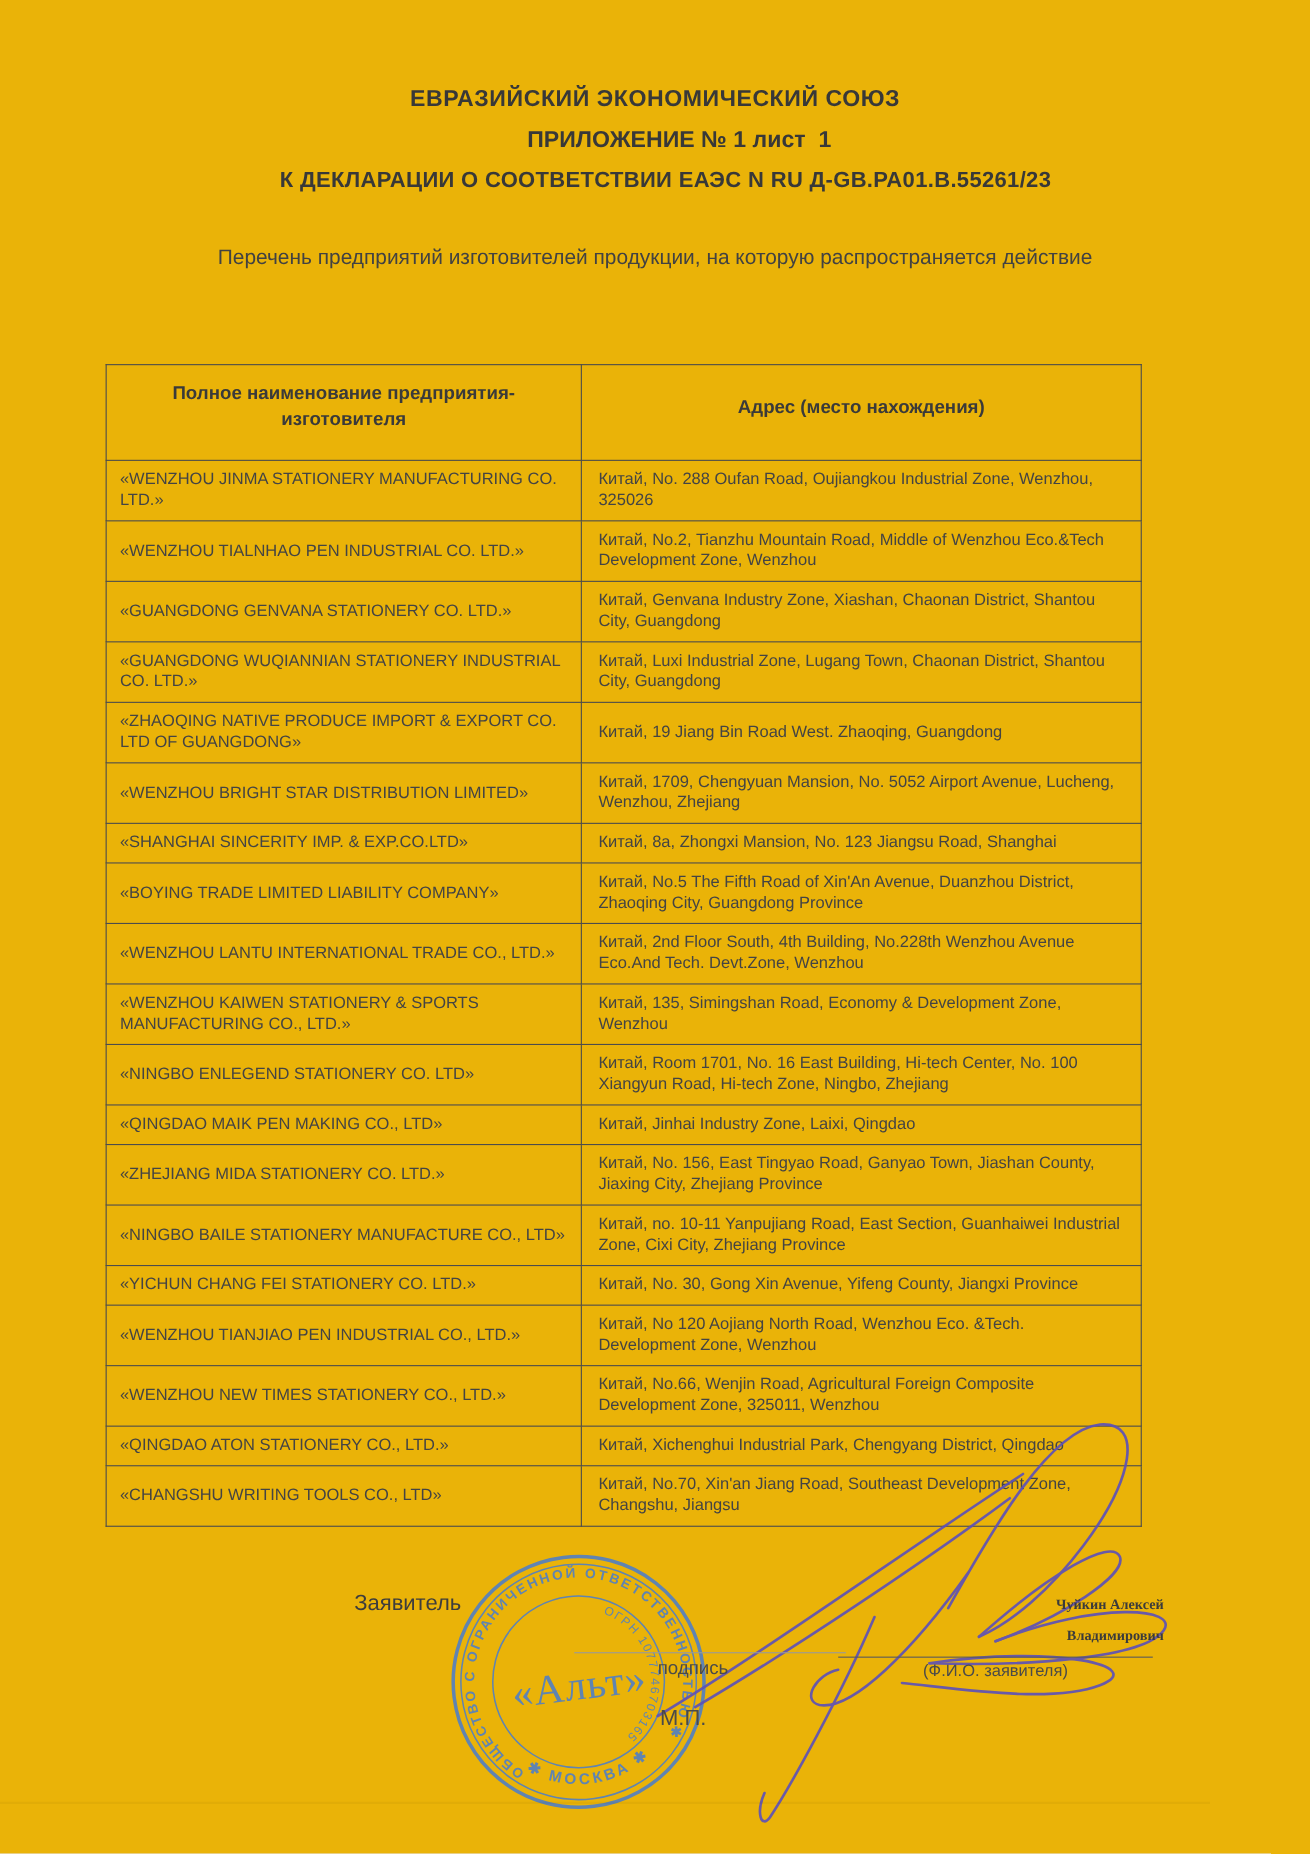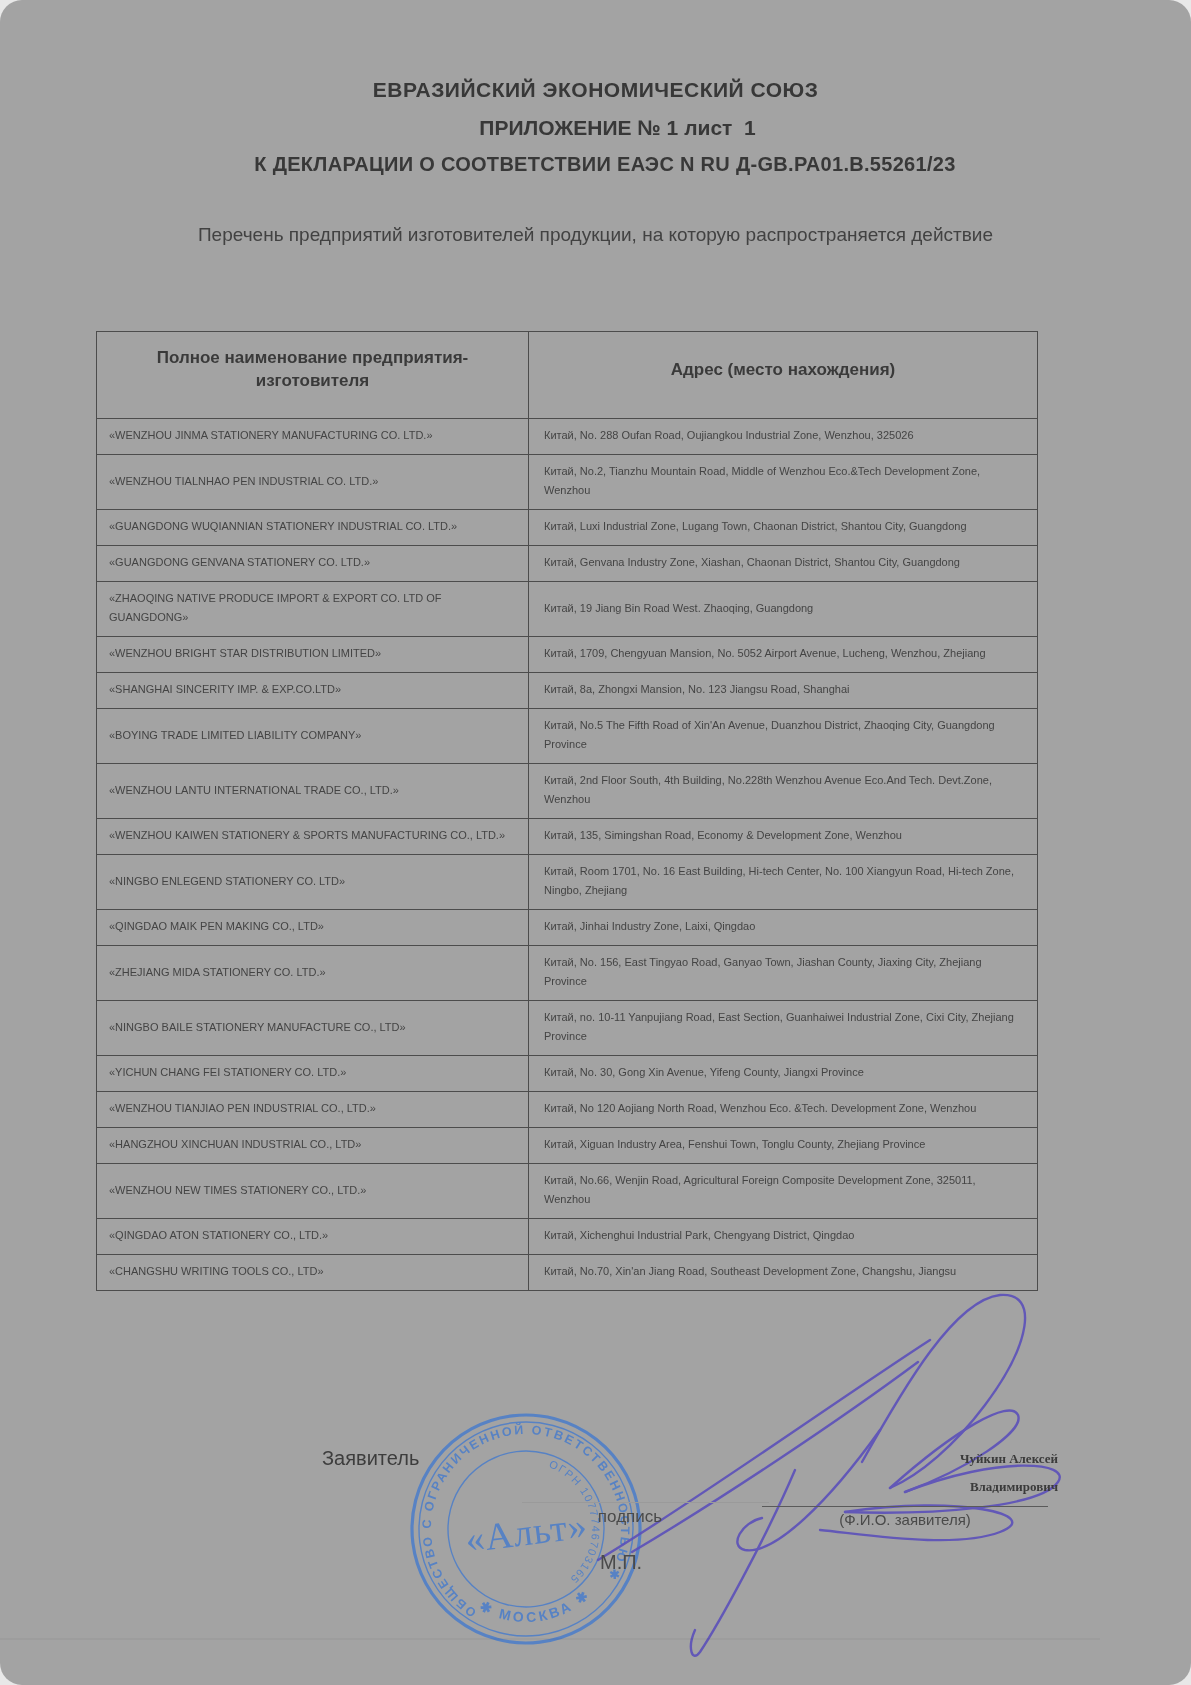--- a/index.html
+++ b/index.html
@@ -1,24 +1,23 @@
 <!DOCTYPE html>
 <html><head>
 <meta charset="utf-8">
 <style>
   html,body{margin:0;padding:0;background:#e8e8e8;}
   .page{
     position:relative;
     width:1191px;height:1685px;
-    background:#a3a3a3;
+    background:#eab308;
     margin:0 auto;
     font-family:"Liberation Sans", sans-serif;
     color:#3f3f3f;
     overflow:hidden;
-    border-radius:22px;
   }
   .doc-head{padding-top:78px;text-align:center;}
   .t1{font-size:21px;font-weight:bold;letter-spacing:.5px;color:#383838;}
   .t2{font-size:21px;font-weight:bold;margin-top:14px;white-space:pre-wrap;color:#383838;margin-left:44px;}
   .t3{font-size:20px;font-weight:bold;margin-top:13px;letter-spacing:.3px;color:#383838;margin-left:19px;}
   .intro{margin-top:40px;text-align:center;font-size:19px;line-height:37px;color:#424242;}
   table.manuf{
     position:absolute;left:96px;top:331px;
     width:941px;border-collapse:collapse;
     table-layout:fixed;
@@ -27,21 +26,21 @@
     border:1px solid #4c4c4c;
     vertical-align:middle;
   }
   table.manuf th{
     font-size:17px;font-weight:bold;color:#3a3a3a;
     text-align:center;padding:14px 30px 26px 30px;line-height:23px;
   }
   table.manuf col.c1{width:432px;}
   table.manuf col.c2{width:509px;}
   table.manuf td{
-    font-size:11px;line-height:19px;color:#444;
+    font-size:15px;line-height:19px;color:#444;
   }
   table.manuf td.c1{padding:7px 14px 9px 12px;}
   table.manuf td.c2{padding:7px 14px 9px 15px;}
   .abs{position:absolute;}
   .applicant-label{left:322px;top:1447px;font-size:20px;color:#3d3d3d;}
   .sig-line-left{left:522px;top:1502px;width:247px;border-top:1px solid #9a9a9a;height:0;}
   .sig-caption{left:585px;top:1507px;width:90px;text-align:center;font-size:17px;color:#4a4a4a;}
   .mp-label{left:600px;top:1551px;font-size:20px;color:#4a4a4a;}
   .name-block{left:752px;top:1445px;width:306px;text-align:right;
     font-family:"Liberation Serif", serif;font-size:13px;line-height:28px;color:#3b3b3b;font-weight:bold;}
@@ -80,28 +79,28 @@
     <tbody>
         <tr>
           <td class="c1">«WENZHOU JINMA STATIONERY MANUFACTURING CO. LTD.»</td>
           <td class="c2">Китай, No. 288 Oufan Road, Oujiangkou Industrial Zone, Wenzhou, 325026</td>
         </tr>
         <tr>
           <td class="c1">«WENZHOU TIALNHAO PEN INDUSTRIAL CO. LTD.»</td>
           <td class="c2">Китай, No.2, Tianzhu Mountain Road, Middle of Wenzhou Eco.&amp;Tech Development Zone, Wenzhou</td>
         </tr>
         <tr>
+          <td class="c1">«GUANGDONG GENVANA STATIONERY CO. LTD.»</td>
+          <td class="c2">Китай, Genvana Industry Zone, Xiashan, Chaonan District, Shantou City, Guangdong</td>
+        </tr>
+        <tr>
           <td class="c1">«GUANGDONG WUQIANNIAN STATIONERY INDUSTRIAL CO. LTD.»</td>
           <td class="c2">Китай, Luxi Industrial Zone, Lugang Town, Chaonan District, Shantou City, Guangdong</td>
         </tr>
         <tr>
-          <td class="c1">«GUANGDONG GENVANA STATIONERY CO. LTD.»</td>
-          <td class="c2">Китай, Genvana Industry Zone, Xiashan, Chaonan District, Shantou City, Guangdong</td>
-        </tr>
-        <tr>
           <td class="c1">«ZHAOQING NATIVE PRODUCE IMPORT &amp; EXPORT CO. LTD OF GUANGDONG»</td>
           <td class="c2">Китай, 19 Jiang Bin Road West. Zhaoqing, Guangdong</td>
         </tr>
         <tr>
           <td class="c1">«WENZHOU BRIGHT STAR DISTRIBUTION LIMITED»</td>
           <td class="c2">Китай, 1709, Chengyuan Mansion, No. 5052 Airport Avenue, Lucheng, Wenzhou, Zhejiang</td>
         </tr>
         <tr>
           <td class="c1">«SHANGHAI SINCERITY IMP. &amp; EXP.CO.LTD»</td>
           <td class="c2">Китай, 8a, Zhongxi Mansion, No. 123 Jiangsu Road, Shanghai</td>
@@ -134,24 +133,20 @@
           <td class="c1">«NINGBO BAILE STATIONERY MANUFACTURE CO., LTD»</td>
           <td class="c2">Китай, no. 10-11 Yanpujiang Road, East Section, Guanhaiwei Industrial Zone, Cixi City, Zhejiang Province</td>
         </tr>
         <tr>
           <td class="c1">«YICHUN CHANG FEI STATIONERY CO. LTD.»</td>
           <td class="c2">Китай, No. 30, Gong Xin Avenue, Yifeng County, Jiangxi Province</td>
         </tr>
         <tr>
           <td class="c1">«WENZHOU TIANJIAO PEN INDUSTRIAL CO., LTD.»</td>
           <td class="c2">Китай, No 120 Aojiang North Road, Wenzhou Eco. &amp;Tech. Development Zone, Wenzhou</td>
-        </tr>
-        <tr>
-          <td class="c1">«HANGZHOU XINCHUAN INDUSTRIAL CO., LTD»</td>
-          <td class="c2">Китай, Xiguan Industry Area, Fenshui Town, Tonglu County, Zhejiang Province</td>
         </tr>
         <tr>
           <td class="c1">«WENZHOU NEW TIMES STATIONERY CO., LTD.»</td>
           <td class="c2">Китай, No.66, Wenjin Road, Agricultural Foreign Composite Development Zone, 325011, Wenzhou</td>
         </tr>
         <tr>
           <td class="c1">«QINGDAO ATON STATIONERY CO., LTD.»</td>
           <td class="c2">Китай, Xichenghui Industrial Park, Chengyang District, Qingdao</td>
         </tr>
         <tr>

